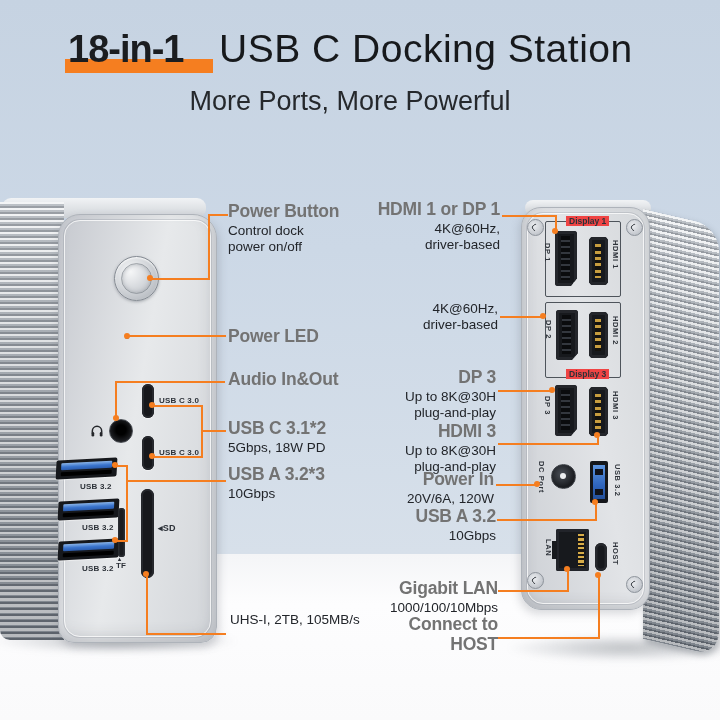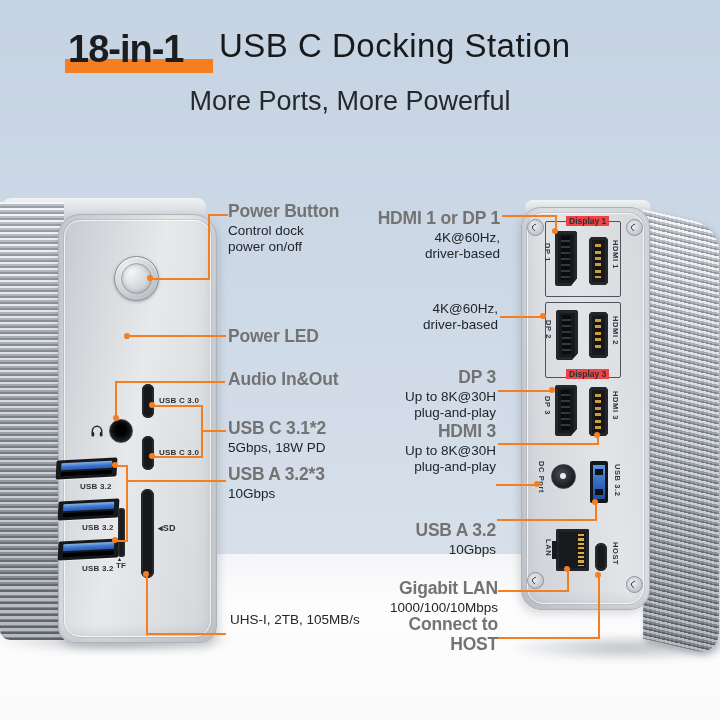--- a/index.html
+++ b/index.html
@@ -8,21 +8,21 @@
     font-family:"Liberation Sans", sans-serif; color:#1b1d20;
   }
   .bg-sky { position:absolute; left:0; top:0; width:720px; height:554px;
     background:linear-gradient(180deg,#c6d3e2 0%, #ccd8e6 45%, #d7e0ea 100%); }
   .bg-floor { position:absolute; left:0; top:554px; width:720px; height:166px;
     background:linear-gradient(180deg,#f4f5f7 0%, #fdfdfe 30%, #fafafb 100%); }
 
   
   .badge-bar { position:absolute; left:65px; top:59px; width:148px; height:14px; background:#F57E20; }
   .title-badge { position:absolute; left:68px; top:28px; font-size:38px; font-weight:800; letter-spacing:-1px; }
-  .title-main { position:absolute; left:219px; top:27px; font-size:33px; font-weight:300; letter-spacing:0.5px; color:#17191c; }
+  .title-main { position:absolute; left:219px; top:27px; font-size:39px; font-weight:300; letter-spacing:0.5px; color:#17191c; }
   .subtitle { position:absolute; left:0px; top:86px; width:700px; text-align:center; font-size:27px; font-weight:400; color:#25282c; }
 
   
   .top-sliver { position:absolute; background:linear-gradient(180deg,#f1f3f5,#cfd3d8); border-radius:9px; }
   .fins { position:absolute;
     background:
       linear-gradient(180deg, rgba(255,255,255,.30), rgba(40,45,52,.28)),
       repeating-linear-gradient(180deg,#eef0f2 0px,#eef0f2 2.5px,#9fa6ae 2.5px,#9fa6ae 4.5px,#6f767f 4.5px,#6f767f 6px);
   }
   .fins-left  { left:0px;  top:202px; width:64px;  height:438px; border-radius:0 0 0 10px; }
@@ -287,40 +287,44 @@
     <div class="ann-desc">5Gbps, 18W PD</div>
   </div>
   <div class="ann" style="left:228px;top:464px;">
     <div class="ann-title">USB A 3.2*3</div>
     <div class="ann-desc">10Gbps</div>
   </div>
   <div class="ann" style="left:230px;top:610px;">
     <div class="ann-desc">UHS-I, 2TB, 105MB/s</div>
   </div>
 
-  <div class="ann ann-r" style="right:220px;top:208px;">
+  <div class="ann ann-r" style="right:220px;top:199px;">
     <div class="ann-title">HDMI 1 or DP 1</div>
     <div class="ann-desc">4K@60Hz,
 driver-based</div>
   </div>
   <div class="ann ann-r" style="right:222px;top:299px;">
     <div class="ann-desc">4K@60Hz,
 driver-based</div>
   </div>
   <div class="ann ann-r" style="right:224px;top:367px;">
     <div class="ann-title">DP 3</div>
     <div class="ann-desc">Up to 8K@30H
 plug-and-play</div>
   </div>
   <div class="ann ann-r" style="right:224px;top:421px;">
     <div class="ann-title">HDMI 3</div>
     <div class="ann-desc">Up to 8K@30H
 plug-and-play</div>
   </div>
-  <div class="ann ann-r" style="right:224px;top:506px;margin-top:14px;">
+  <div class="ann ann-r" style="right:226px;top:469px;">
+    <div class="ann-title">Power In</div>
+    <div class="ann-desc">20V/6A, 120W</div>
+  </div>
+  <div class="ann ann-r" style="right:224px;top:506px;">
     <div class="ann-title">USB A 3.2</div>
     <div class="ann-desc">10Gbps</div>
   </div>
   <div class="ann ann-r" style="right:222px;top:578px;">
     <div class="ann-title">Gigabit LAN</div>
     <div class="ann-desc">1000/100/10Mbps</div>
   </div>
   <div class="ann ann-r" style="right:222px;top:614px;">
     <div class="ann-title">Connect to
 HOST</div>

